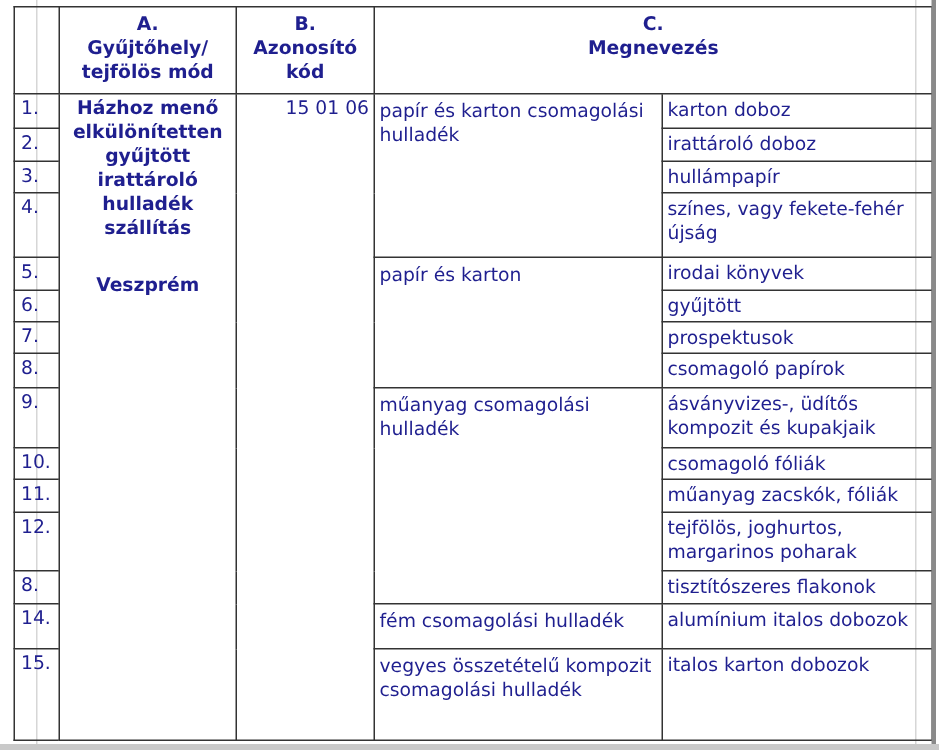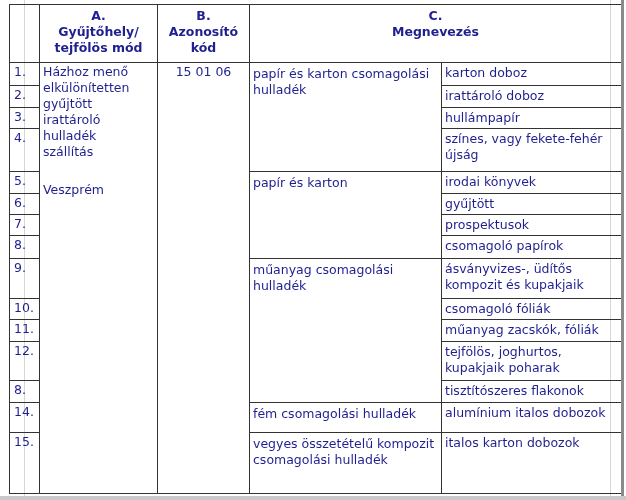--- a/index.html
+++ b/index.html
@@ -20,22 +20,22 @@
   table.waste td, table.waste th {
     border: 1px solid #333333;
     padding: 0 3px;
     vertical-align: top;
     font-size: 12.5px;
     line-height: 16px;
     color: #1f1f8f;
   }
   th { font-weight: bold; text-align: center; vertical-align: top; padding-top: 3px !important; color: #141480; }
   .num { text-align: left; font-size: 13px; padding: 1px 2px 0 4px !important; color: #1f1f8f; }
-  .colA { font-weight: normal; text-align: left; color: #141480; padding-top: 1px !important; }
-  .colB { text-align: center; padding-top: 1px !important; font-size: 12.5px; }
+  .colA { font-weight: bold; text-align: center; color: #141480; padding-top: 1px !important; }
+  .colB { text-align: right; padding-top: 1px !important; font-size: 12.5px; }
   .cname { font-weight: normal; color: #141480; padding-top: 3px !important; }
   .citem { font-size: 12.5px; padding-top: 2px !important; }
   .line { display: block; }
   .veszprem { display: block; margin-top: 22px; }
 </style>
 </head>
 <body>
 
 <div class="margin-guide-v" style="left:24px"></div>
 <div class="margin-guide-v" style="left:610px"></div>
@@ -130,21 +130,21 @@
     <td class="citem">csomagoló fóliák</td>
   </tr>
 
   <tr style="height:22px">
     <td class="num">11.</td>
     <td class="citem">műanyag zacskók, fóliák</td>
   </tr>
 
   <tr style="height:39px">
     <td class="num">12.</td>
-    <td class="citem">tejfölös, joghurtos, kupakjaik poharak</td>
+    <td class="citem">tejfölös, joghurtos, margarinos poharak</td>
   </tr>
 
   <tr style="height:22px">
     <td class="num">8.</td>
     <td class="citem">tisztítószeres flakonok</td>
   </tr>
 
   <tr style="height:30px">
     <td class="num">14.</td>
     <td class="cname">fém csomagolási hulladék</td>

